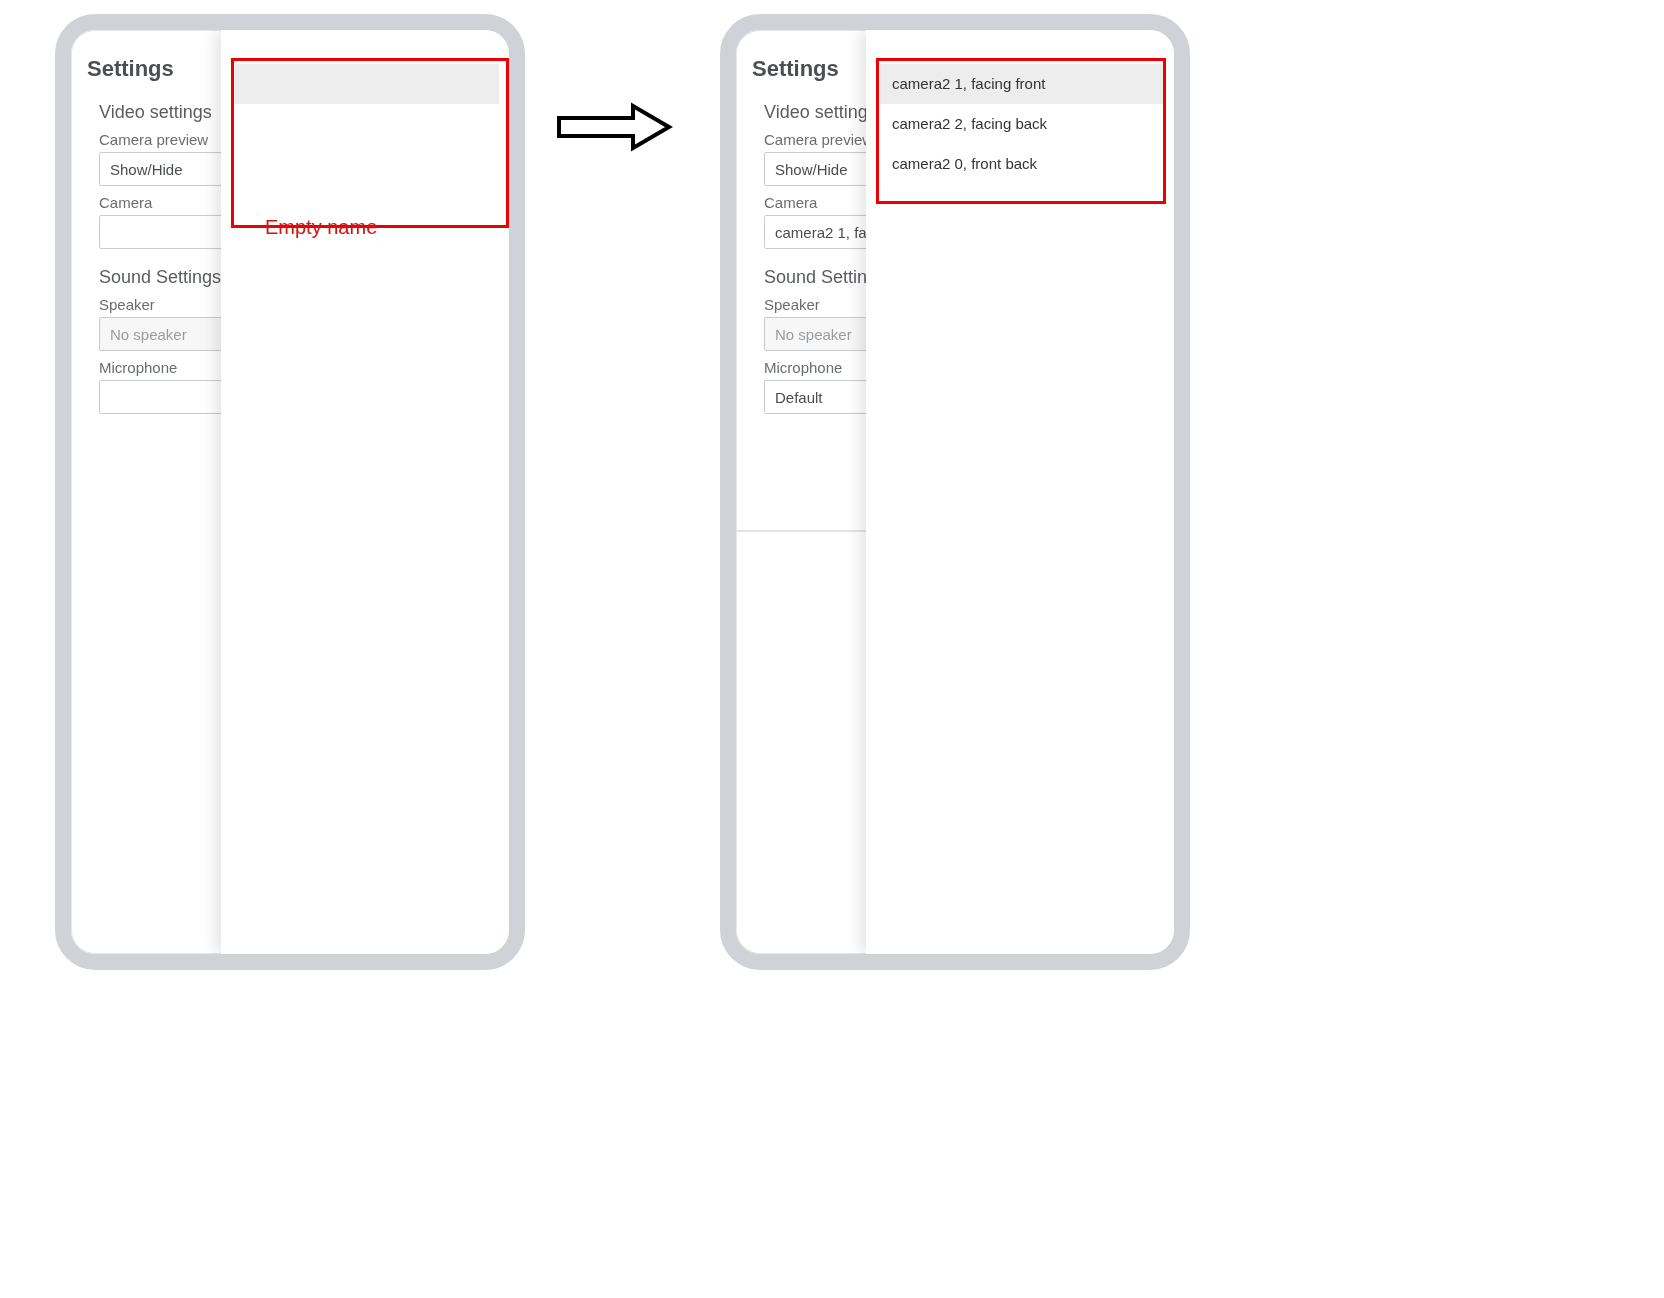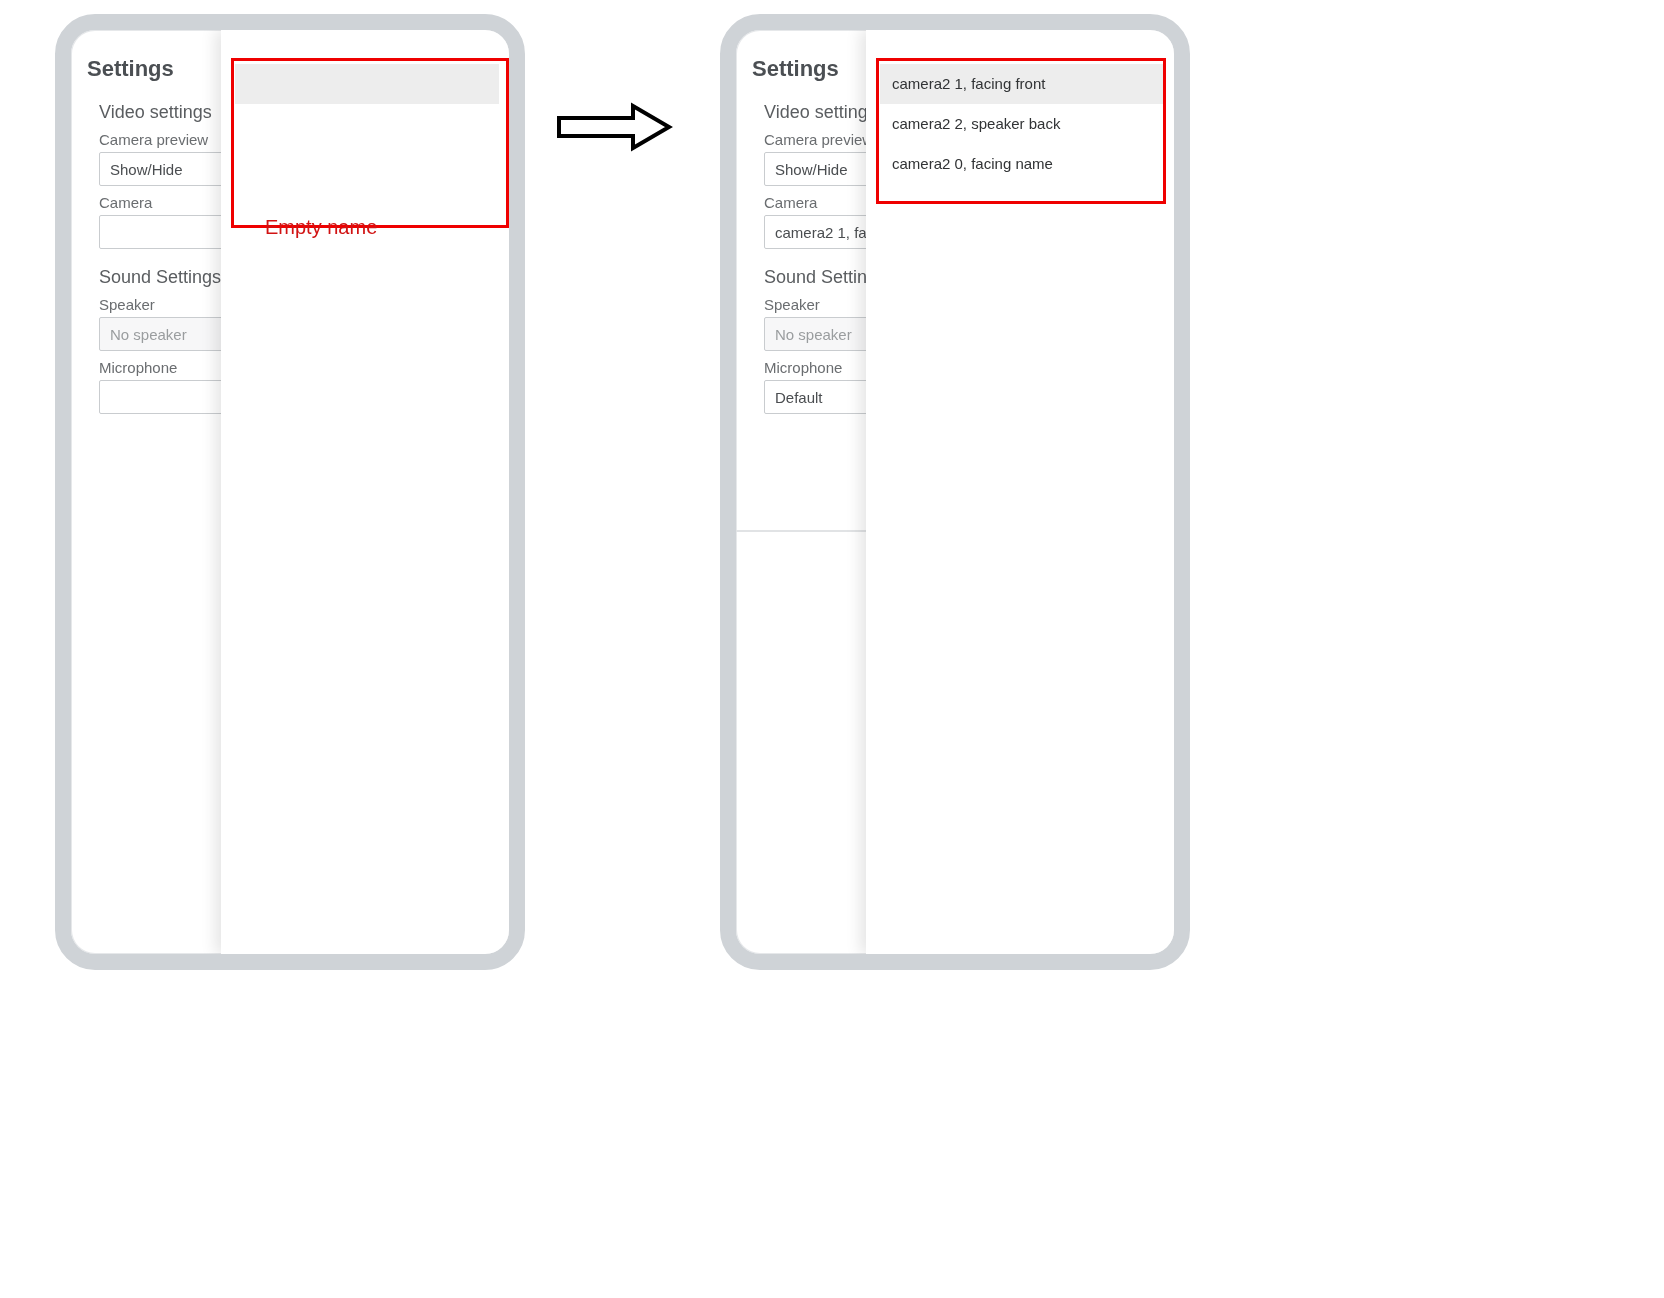--- a/index.html
+++ b/index.html
@@ -198,21 +198,21 @@
       <div class="label">Speaker</div>
       <div class="field ro">No speaker</div>
       <div class="label">Microphone</div>
       <div class="field">Default</div>
       <div class="hr"></div>
     </div>
 
     <div class="over-panel">
       <div class="dd-list">
           <div class="dd-item active">camera2 1, facing front</div>
-          <div class="dd-item">camera2 2, speaker back</div>
-          <div class="dd-item">camera2 0, facing name</div>
+          <div class="dd-item">camera2 2, facing back</div>
+          <div class="dd-item">camera2 0, front back</div>
         </div>
     </div>
 
     <div class="redbox right"></div>
   </div>
 
 </div>
 
 </body></html>

